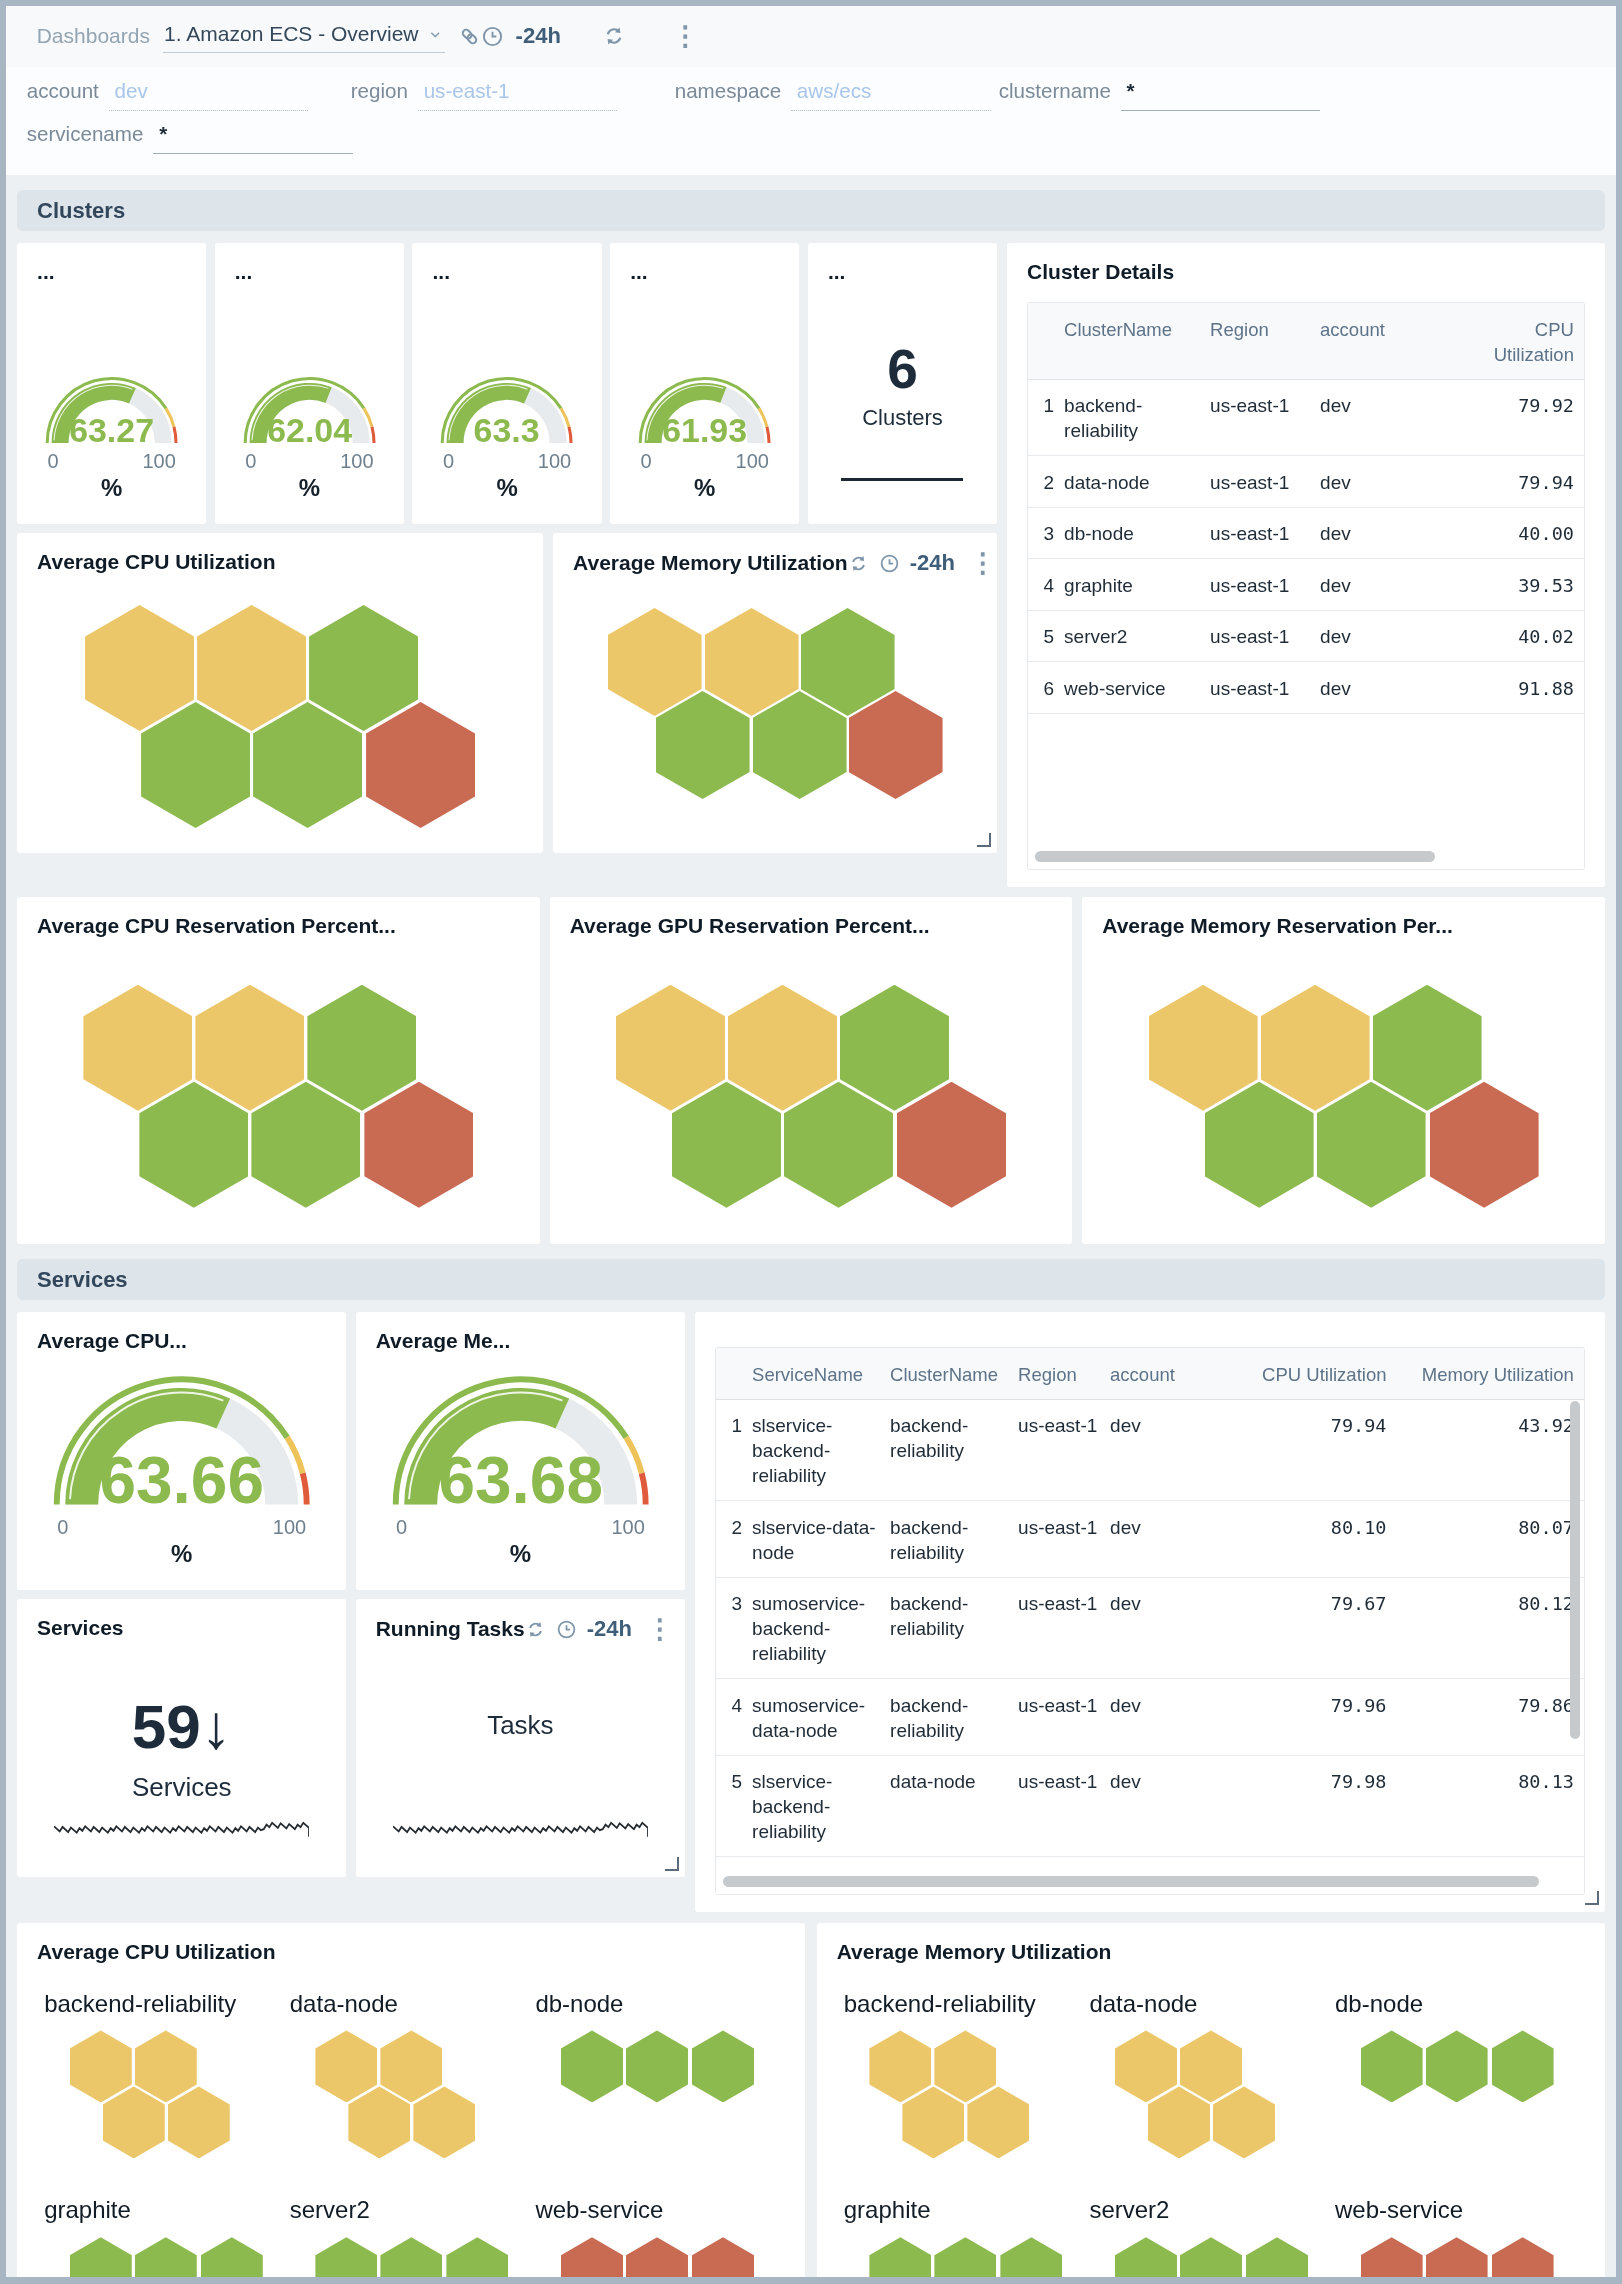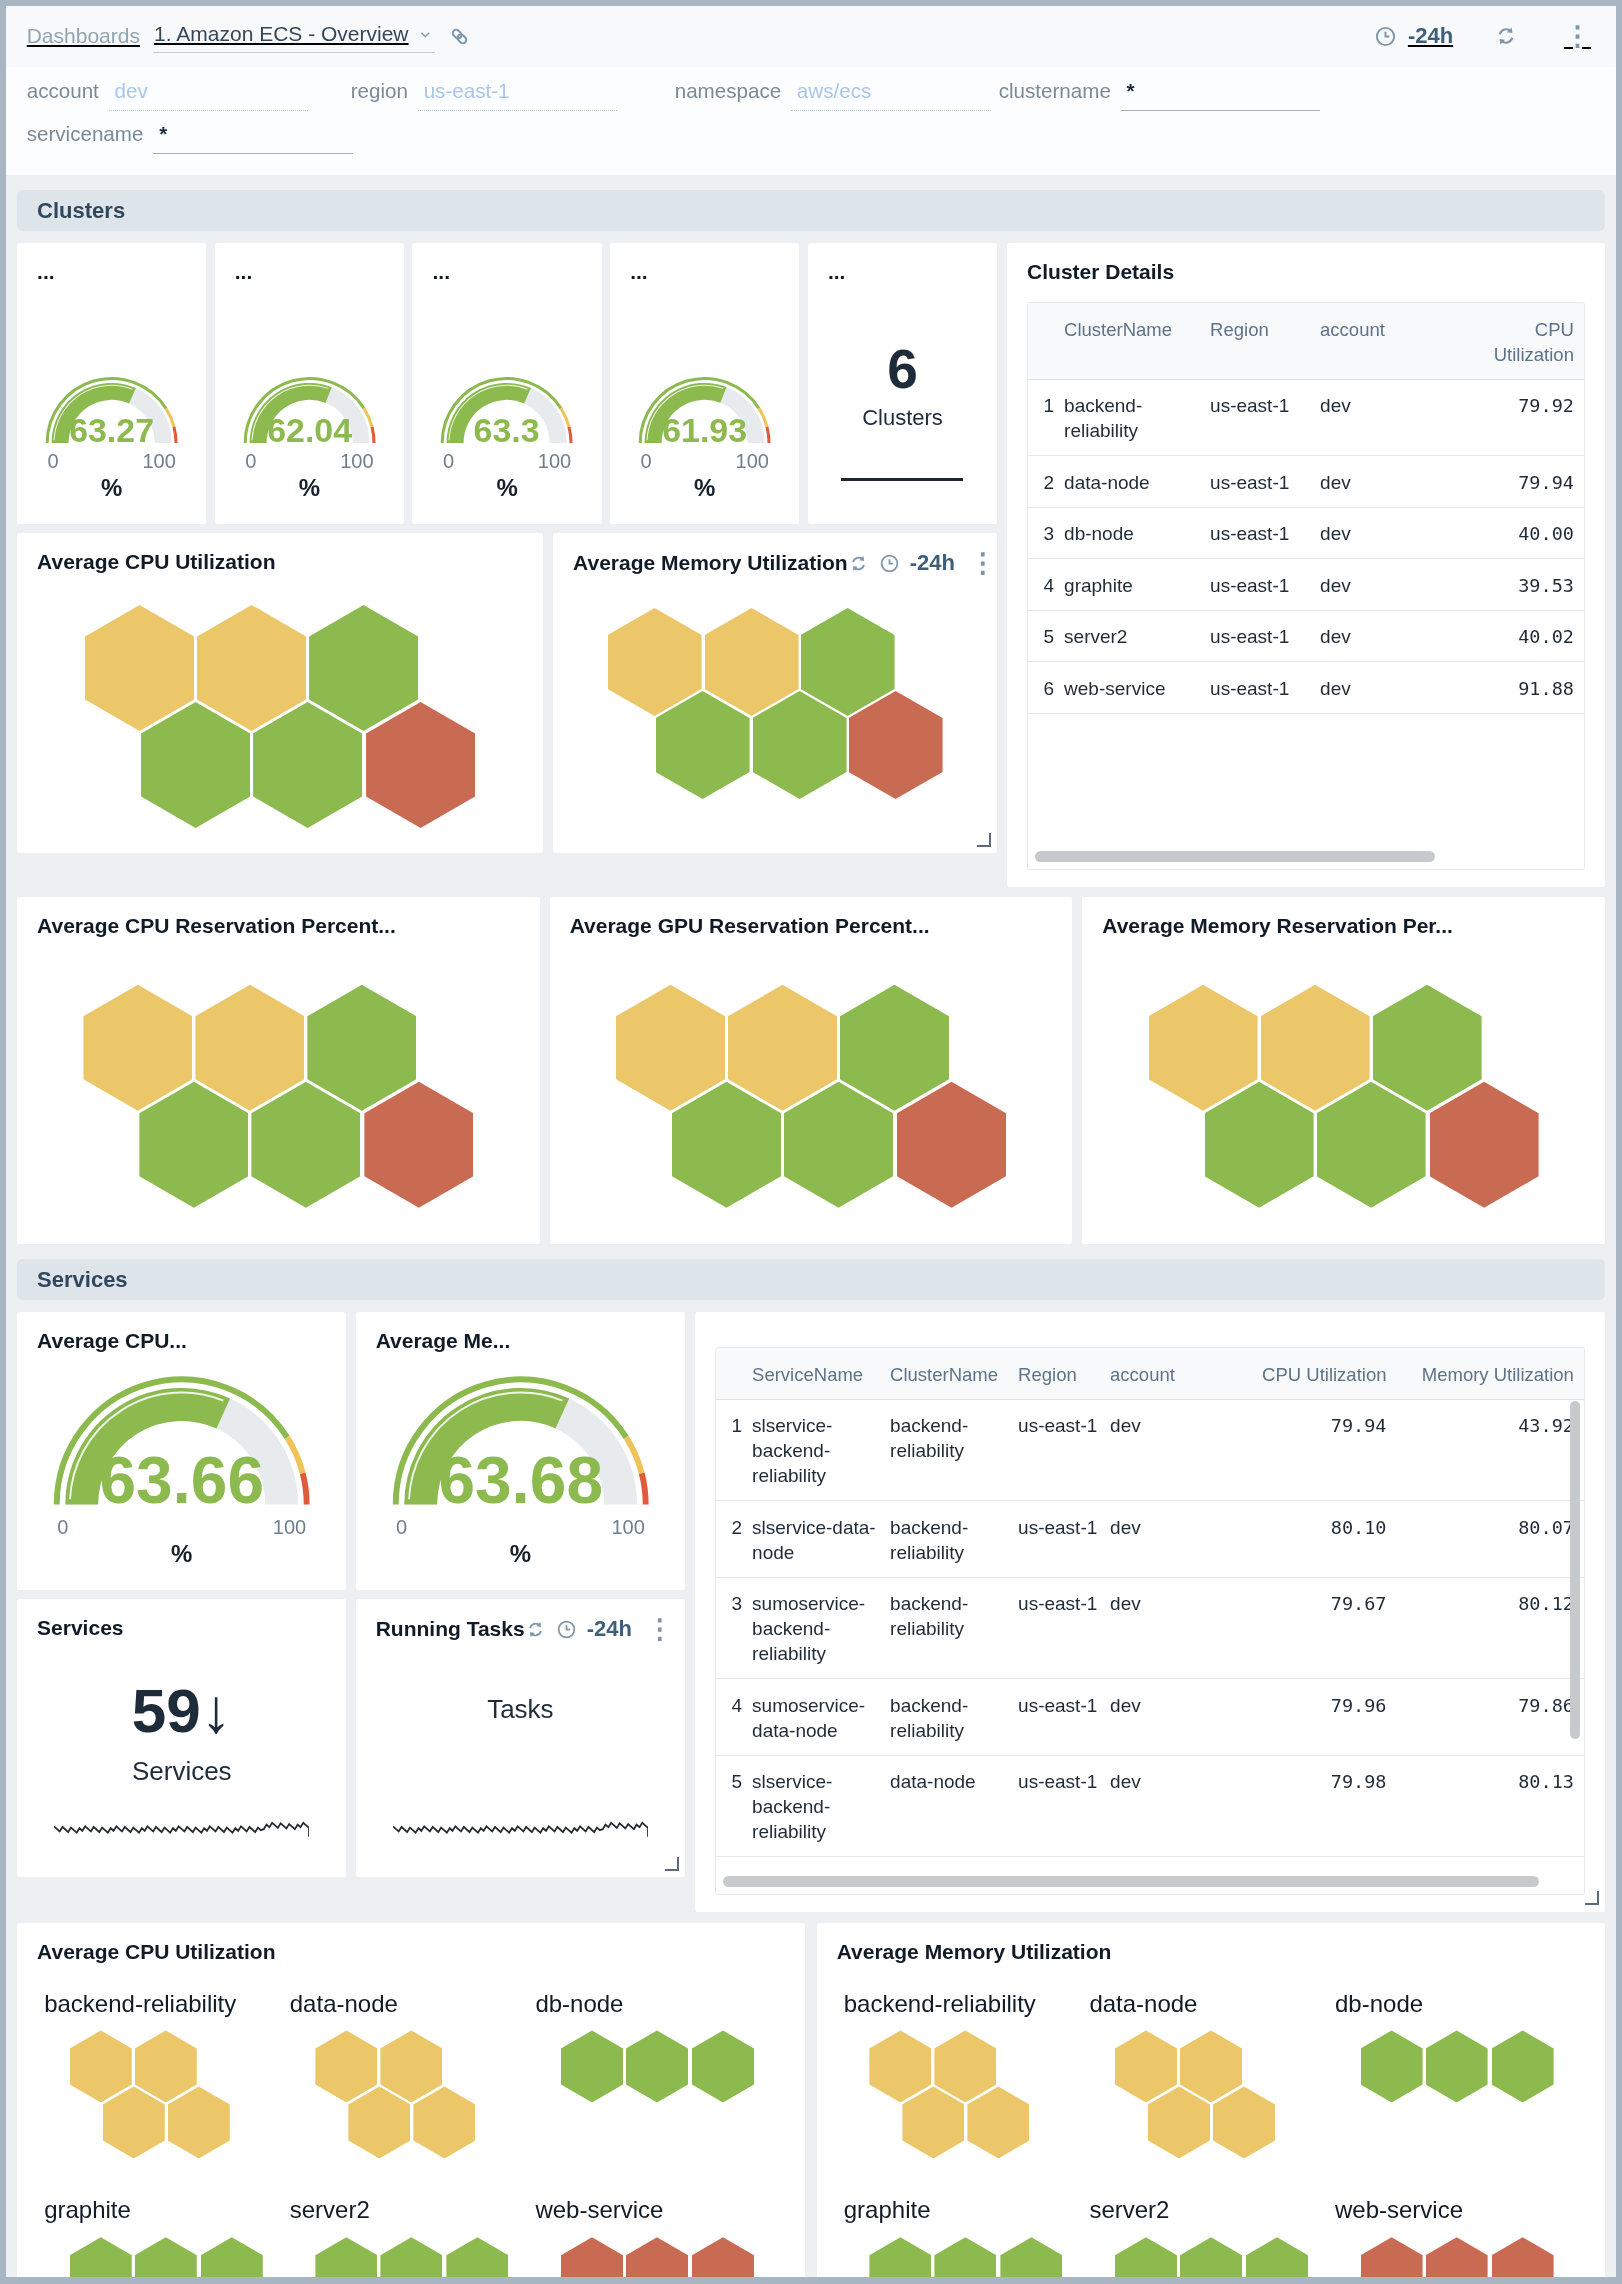--- a/index.html
+++ b/index.html
@@ -1,19 +1,19 @@
 <!DOCTYPE html>
 <html style="font-size:11.4px"><head>
 <meta charset="utf-8">
 <style>
   html,body{margin:0;padding:0;}
   body{width:1622px;height:2284px;background:#a7b6c2;font-family:"Liberation Sans",sans-serif;position:relative;}
   .frame{position:absolute;left:5.7px;top:5.7px;right:5.7px;bottom:7px;background:#edf0f2;display:flex;flex-direction:column;overflow:hidden;}
   
-  .topbar{height:61px;background:#f7f9fa;display:flex;align-items:center;justify-content:space-between;padding:0 21px;flex:none;text-decoration:underline;}
+  .topbar{height:61px;background:#f7f9fa;display:flex;align-items:center;justify-content:flex-start;padding:0 31px;flex:none;}
   .tb-left{display:flex;align-items:center;gap:12.8px;}
   .crumb{color:#93a5b3;font-size:21px;}
   .title-wrap{display:flex;align-items:center;gap:7px;border-bottom:1.4px solid #c2ccd4;padding:2.8px 1.4px 5.7px;}
   .db-title{color:#35485a;font-size:21px;}
   .icon{display:inline-flex;align-items:center;justify-content:center;color:#7e95aa;}
   .icon svg{display:block;}
   .tb-right{display:flex;align-items:center;gap:11.4px;}
   .trange{color:#3f5e7a;font-size:22px;font-weight:600;}
   .kebab{color:#7e95aa;font-size:27px;font-weight:bold;line-height:1;padding:0 4.3px;}
   .sp40{width:18.5px;}
@@ -38,21 +38,21 @@
   .clusters-left{width:980px;flex:none;display:flex;flex-direction:column;gap:9.2px;}
   .g-row{display:grid;grid-template-columns:repeat(5,1fr);gap:8.5px;height:281px;}
   .hc-row{display:grid;grid-template-columns:526px 1fr;gap:10px;height:320px;}
   .details-panel{flex:1;margin-left:10px;height:610px;}
   .res-row{display:grid;grid-template-columns:repeat(3,1fr);gap:10px;height:347px;margin-top:10px;}
   
   .gauge{margin-top:auto;}
   .gauge-scale{display:flex;justify-content:space-between;padding:0 7%;font-size:20px;color:#6e7f8d;margin-top:2.8px;}
   .gauge-unit{text-align:center;font-size:24px;font-weight:700;color:#16212c;margin:1.4px 0 4.3px;}
   
-  .count-mid{text-align:center;margin-top:38px;}
+  .count-mid{text-align:center;margin-top:54px;}
   .count-val{font-size:62px;font-weight:700;color:#1d2b3a;line-height:1.05;}
   .count-val .arr{font-weight:400;}
   .count-label{font-size:26px;color:#1d2b3a;margin-top:12.8px;}
   .count-mid.six{margin-top:57px;}
   .count-mid.six .count-val{font-size:55px;}
   .count-mid.six .count-label{font-size:22px;margin-top:7px;}
   .flatline{width:122px;height:2.8px;background:#1d2733;margin:47px auto 0;}
   .spark{margin:auto auto 14px;width:88%;height:33px;flex:none;align-self:center;}
   
   .hex{position:absolute;clip-path:polygon(50% 0,100% 25%,100% 75%,50% 100%,0 75%,0 25%);}

